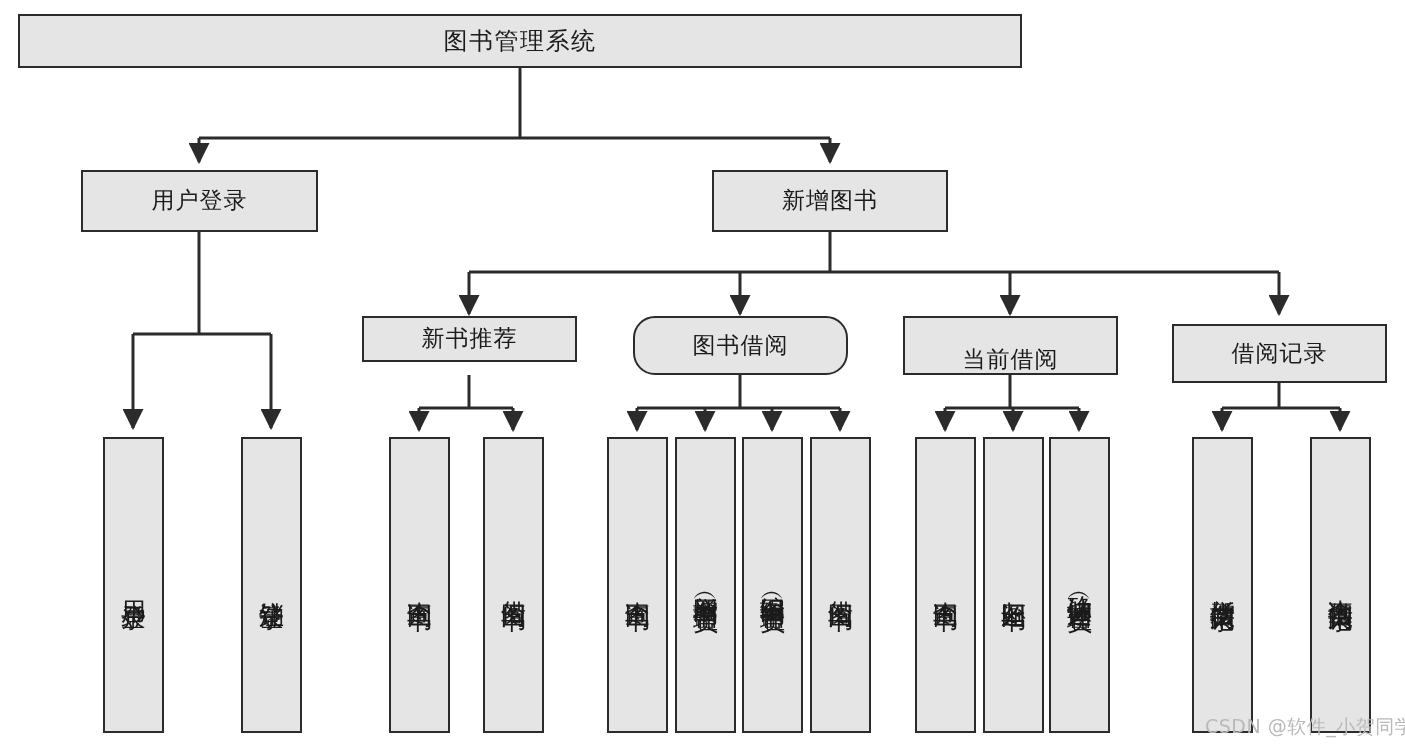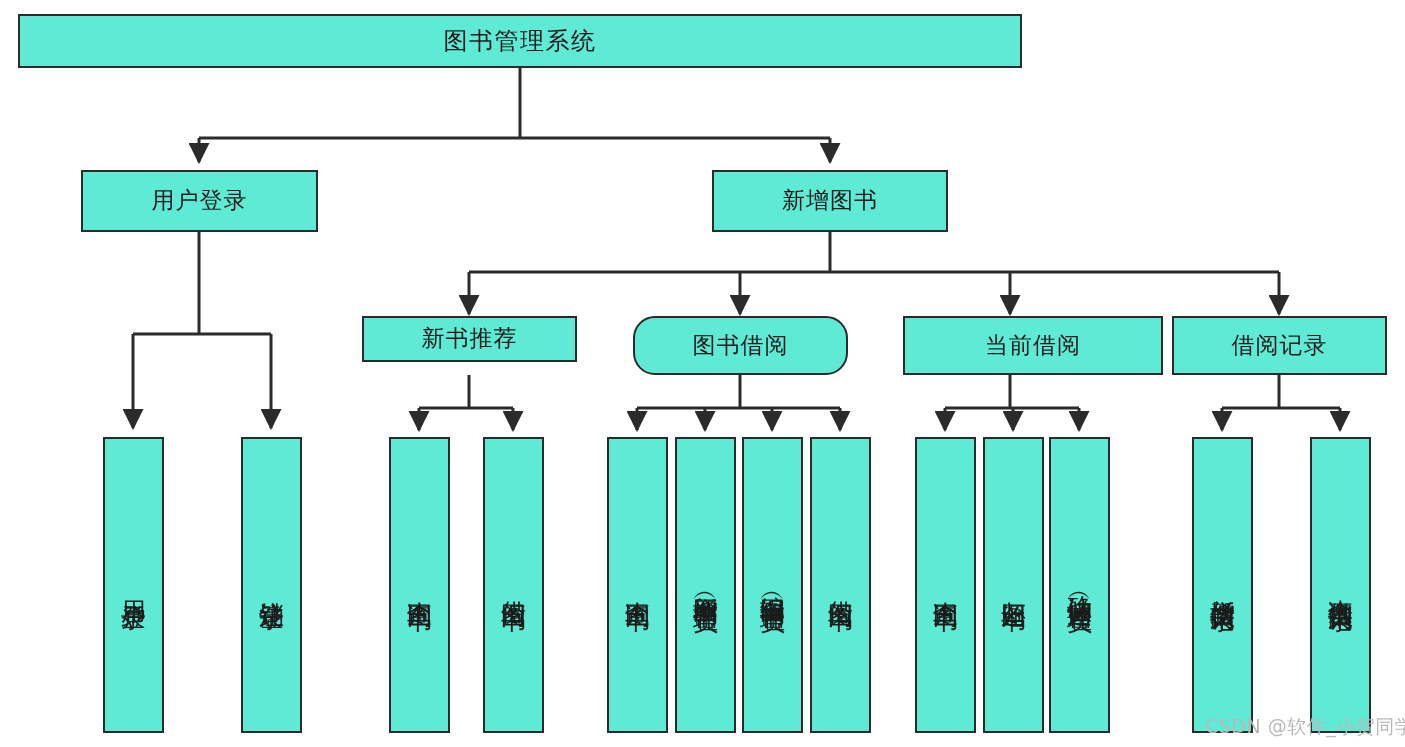--- a/index.html
+++ b/index.html
@@ -22,21 +22,21 @@
     position: absolute;
     left: 0;
     top: 0;
     width: 1405px;
     height: 747px;
     pointer-events: none;
   }
   .node {
     position: absolute;
     box-sizing: border-box;
-    background: #5eead4;
+    background: #e5e5e5;
     border: 2px solid #2b2b2b;
     display: flex;
     align-items: center;
     justify-content: center;
     color: #1b1b1b;
     z-index: 2;
   }
   .node .label {
     display: block;
     text-align: center;
@@ -138,24 +138,24 @@
   <div class="node horiz" style="left:712px; top:170px; width:236px; height:62px;">
     <span class="label">新增图书</span>
   </div>
 
   <div class="node horiz" style="left:362px; top:316px; width:215px; height:46px;">
     <span class="label">新书推荐</span>
   </div>
   <div class="node horiz" style="left:633px; top:316px; width:215px; height:59px;border-radius:22px;">
     <span class="label">图书借阅</span>
   </div>
-  <div class="node horiz" style="left:903px; top:316px; width:260px; height:59px;">
+  <div class="node horiz" style="left:903px; top:316px; width:215px; height:59px;align-items:flex-end;">
     <span class="label">当前借阅</span>
   </div>
-  <div class="node horiz" style="left:1172px; top:316px; width:215px; height:59px;">
+  <div class="node horiz" style="left:1172px; top:324px; width:215px; height:59px;">
     <span class="label">借阅记录</span>
   </div>
 
   <div class="node vert" style="left:103px; top:437px; width:61px; height:296px;">
     <span class="label">用户登录</span>
   </div>
   <div class="node vert" style="left:241px; top:437px; width:61px; height:296px;">
     <span class="label">注销登录</span>
   </div>
 

